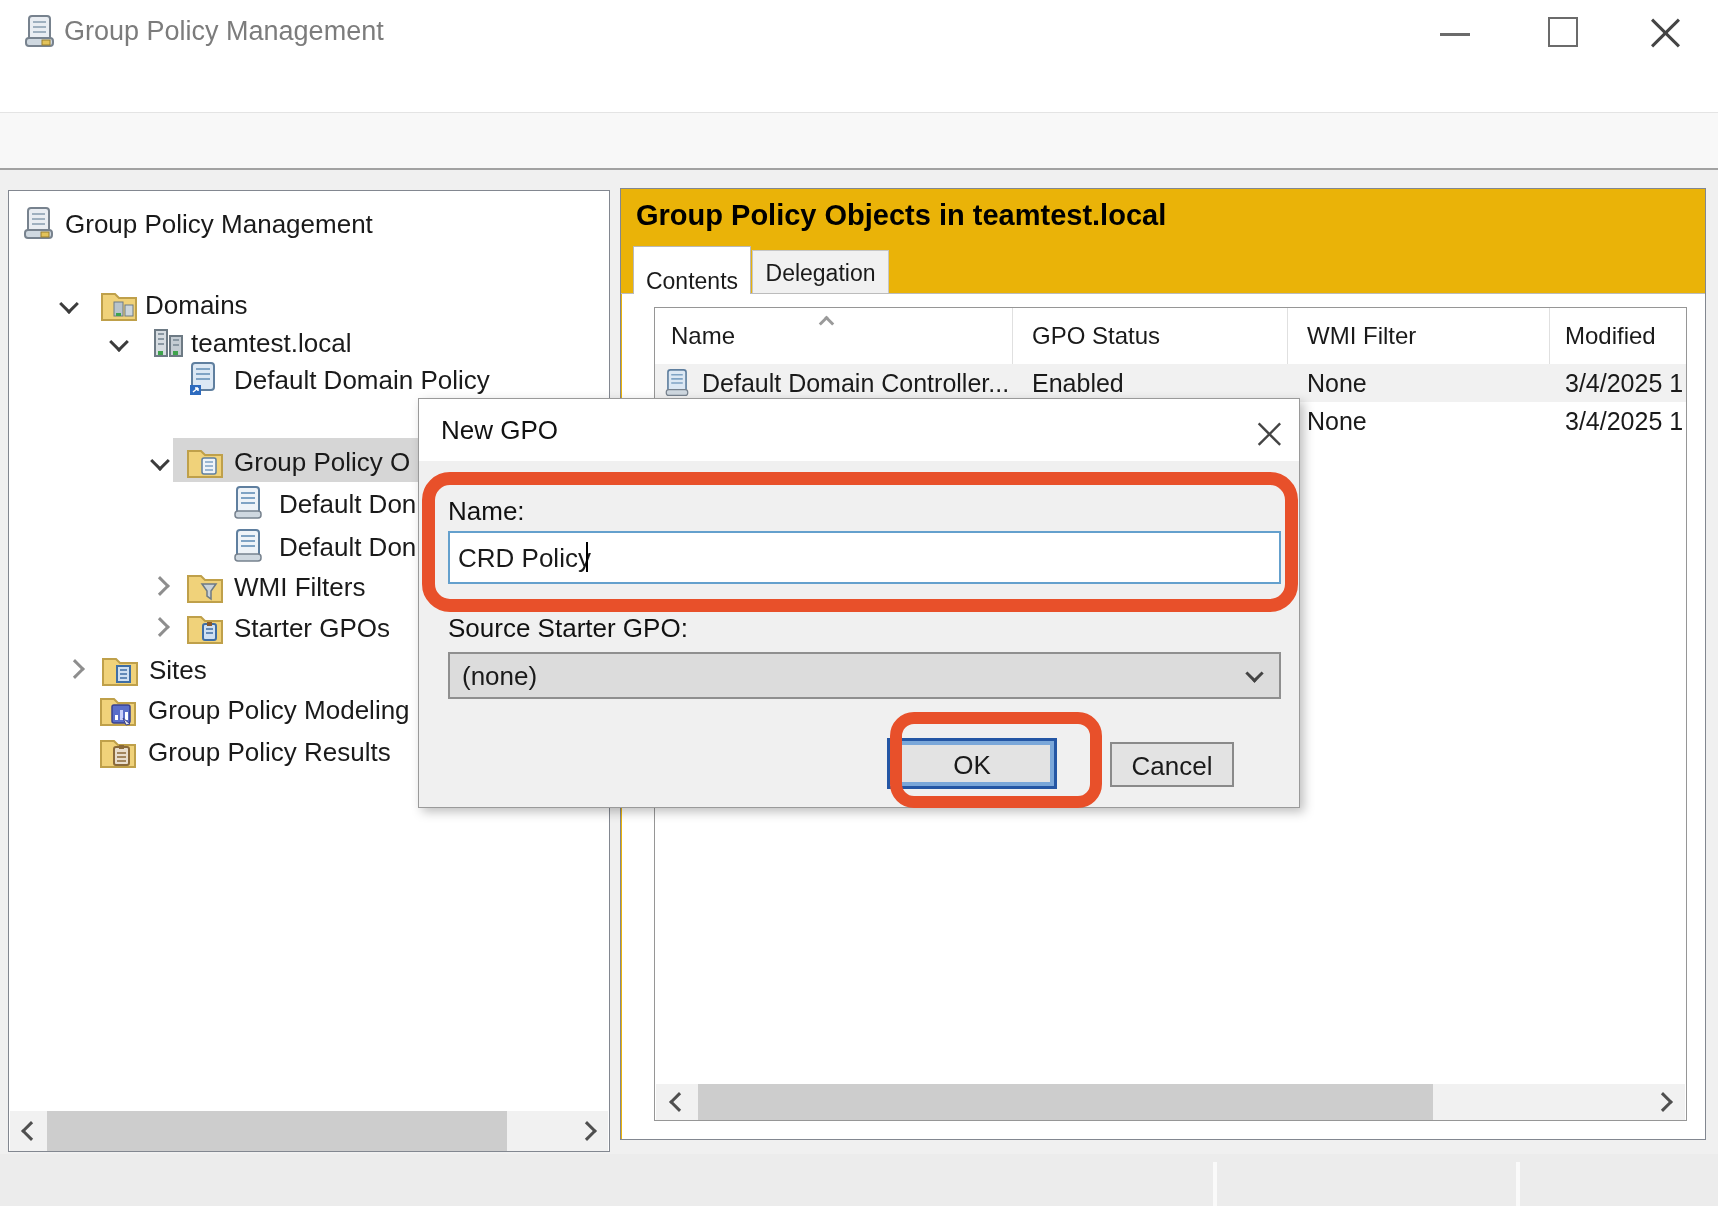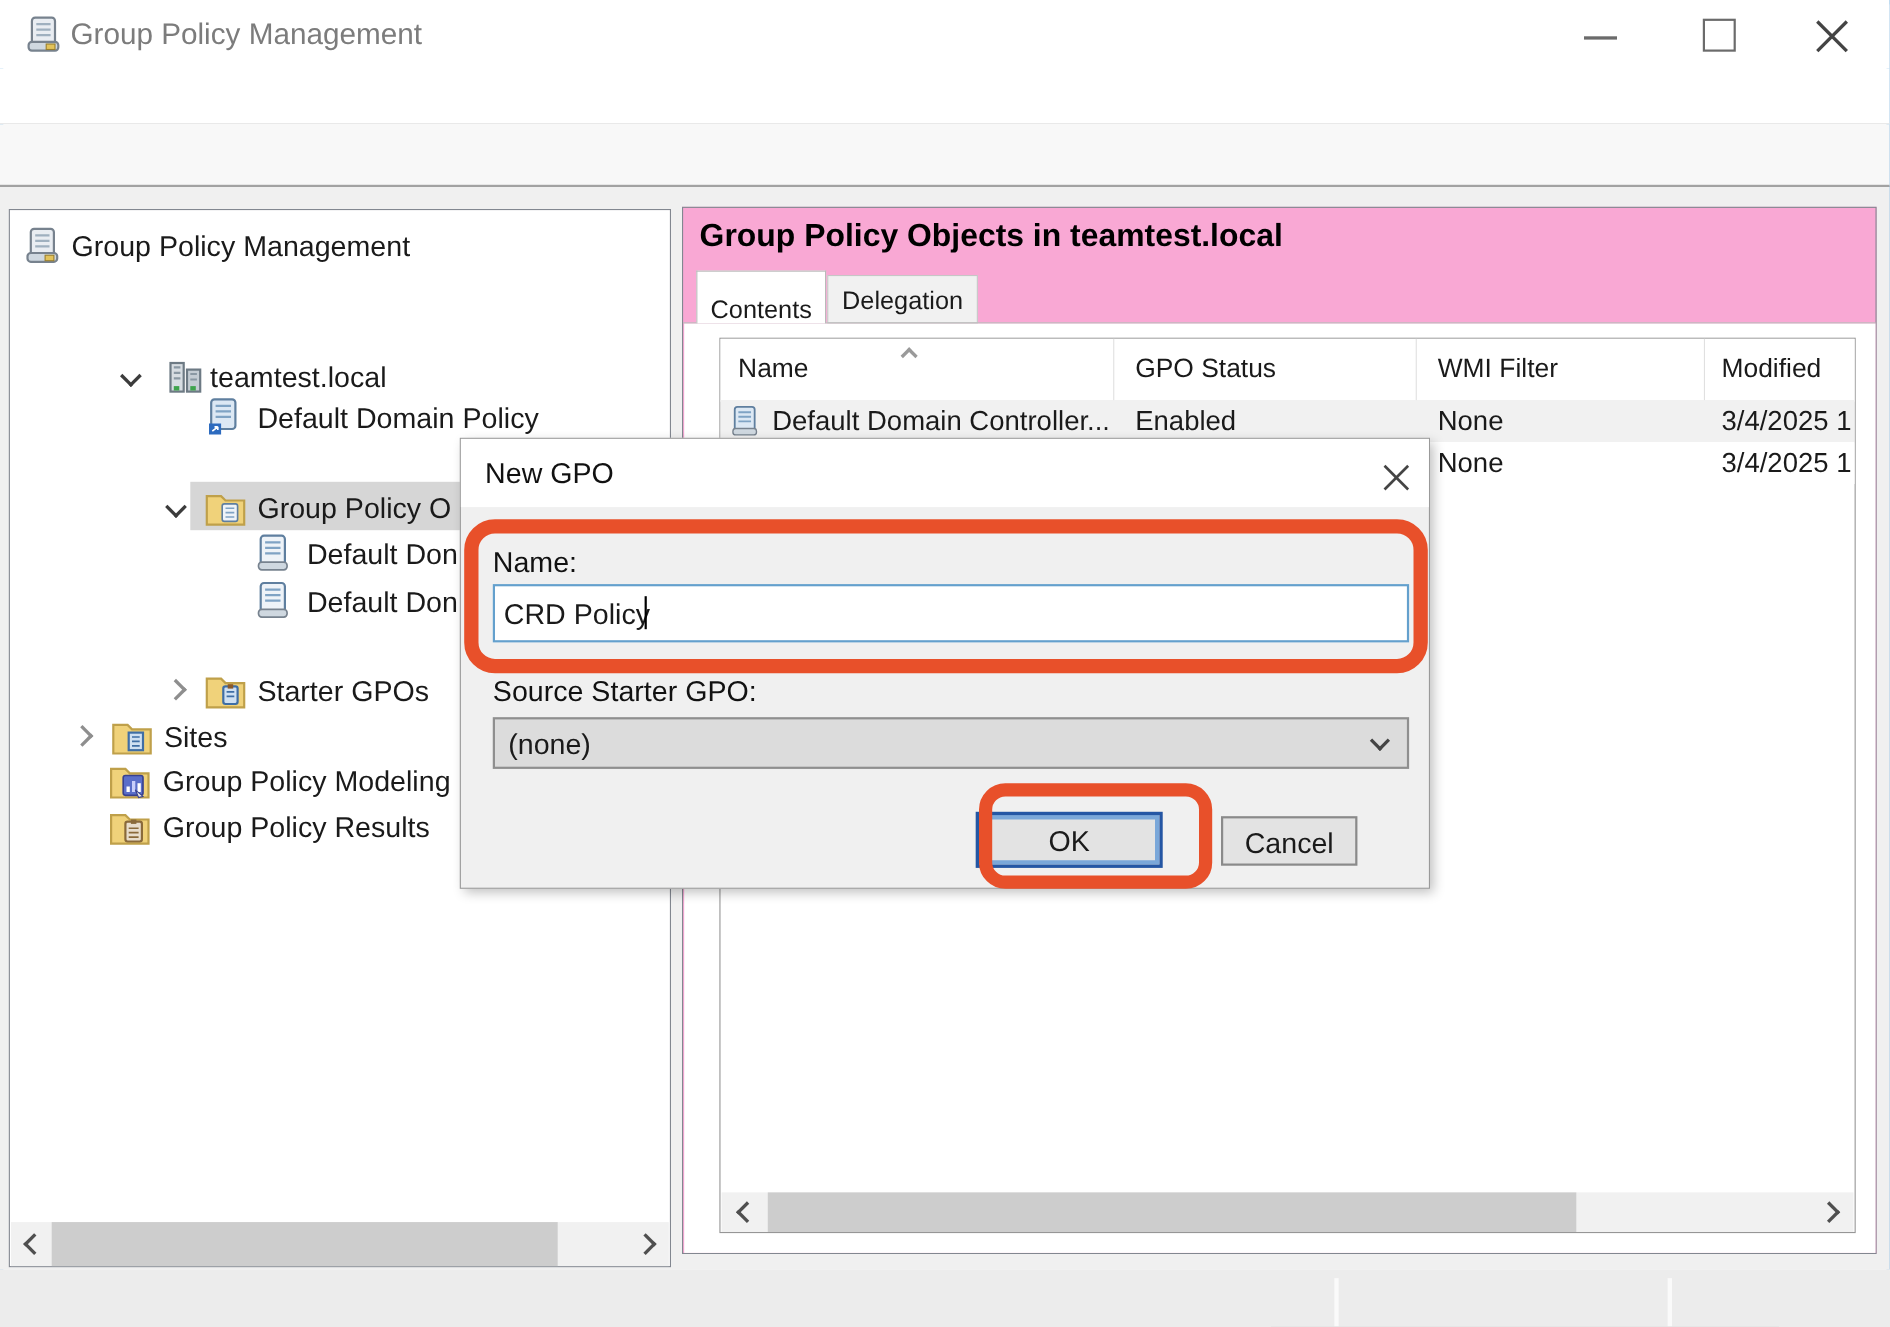--- a/index.html
+++ b/index.html
@@ -21,21 +21,21 @@
   
   .chev{display:inline-block;width:11px;height:11px;border-right:3px solid #3c3c3c;border-bottom:3px solid #3c3c3c;}
   .chev.down{transform:rotate(45deg);}
   .chev.right{transform:rotate(-45deg);border-color:#8e8e8e;}
   .chev.up-sm{width:8px;height:8px;border-color:#9a9a9a;transform:rotate(-135deg);}
   .chev.left-sb{transform:rotate(135deg);border-color:#4f4f4f;}
   .chev.right-sb{transform:rotate(-45deg);border-color:#4f4f4f;}
   .chev.dd{width:10px;height:10px;border-color:#444;transform:rotate(45deg);}
   
   #leftpane{left:8px;top:190px;width:602px;height:962px;background:#fff;border:1px solid #828790;box-sizing:border-box;}
-  #rightpane{left:620px;top:188px;width:1086px;height:952px;background:#f9a8d4;border:1px solid #828790;box-sizing:border-box;}
+  #rightpane{left:620px;top:188px;width:1086px;height:952px;background:#eab308;border:1px solid #828790;box-sizing:border-box;}
   .trow{position:absolute;left:0;height:38px;width:600px;font-size:26px;}
   .trow .tlabel{position:absolute;top:5px;white-space:nowrap;}
   .trow .texp{position:absolute;top:12px;}
   .trow .ticon{position:absolute;top:1px;width:36px;height:36px;}
   .hl{position:absolute;background:#d6d6d6;}
   
   #rp-title{left:15px;top:10px;font-size:29px;font-weight:bold;color:#000;}
   .tab{box-sizing:border-box;font-size:23px;text-align:center;}
   #tab-contents{left:12px;top:57px;width:118px;height:48px;background:#fff;border:1px solid #b9b9b9;border-bottom:none;z-index:3;padding-top:21px;}
   #tab-delegation{left:131px;top:61px;width:137px;height:44px;background:#f1f1f1;border:1px solid #c6c6c6;padding-top:9px;z-index:1;}
@@ -186,20 +186,32 @@
             <rect x="7" y="3" width="21" height="25" rx="3" fill="#e9edf2" stroke="#77828e" stroke-width="2"></rect>
             <path d="M11 9h13M11 14h13M11 19h13" stroke="#9fb0bf" stroke-width="2"></path>
             <rect x="4" y="25" width="27" height="8" rx="3" fill="#cfd8e0" stroke="#77828e" stroke-width="2"></rect>
             <rect x="20" y="27" width="8" height="5" fill="#e3c35a" stroke="#9a7f2c" stroke-width="1"></rect>
           </svg>
       </span>
       <span class="tlabel" style="left:56px;">Group Policy Management</span>
     </div>
 
 
+    <div class="trow" style="top:94px;">
+      <span class="texp chev down" style="left:53px;"></span>
+      <span class="ticon" style="left:91px;">
+        <svg width="38" height="36" viewBox="0 0 38 36">
+            <path d="M2 8 h13 l4 4 h17 v22 h-34 z" fill="#f0d27a" stroke="#bfa04a" stroke-width="2"></path>
+            <rect x="14" y="16" width="9" height="14" fill="#b9c4cc" stroke="#6d7a84"></rect>
+            <rect x="25" y="19" width="8" height="11" fill="#cdd6dc" stroke="#6d7a84"></rect>
+            <rect x="16" y="27" width="5" height="3" fill="#3fa34d"></rect>
+          </svg>
+      </span>
+      <span class="tlabel" style="left:136px;">Domains</span>
+    </div>
 
     <div class="trow" style="top:132px;">
       <span class="texp chev down" style="left:103px;"></span>
       <span class="ticon" style="left:142px;">
         <svg width="36" height="36" viewBox="0 0 36 36">
             <rect x="4" y="6" width="12" height="26" fill="#d7dde2" stroke="#6d7a84" stroke-width="2"></rect>
             <rect x="19" y="12" width="12" height="20" fill="#c4ccd3" stroke="#6d7a84" stroke-width="2"></rect>
             <path d="M7 10h6M7 15h6M7 20h6M22 16h6M22 21h6" stroke="#8a98a3" stroke-width="2"></path>
             <rect x="7" y="27" width="5" height="4" fill="#3fa34d"></rect>
             <rect x="22" y="27" width="5" height="4" fill="#3fa34d"></rect>
@@ -249,20 +261,30 @@
       <span class="ticon" style="left:222px;">
         <svg width="34" height="36" viewBox="0 0 34 36">
             <rect x="6" y="2" width="22" height="27" rx="3" fill="#eef3f8" stroke="#5f7f9f" stroke-width="2"></rect>
             <path d="M10 8h14M10 13h14M10 18h14" stroke="#7fa3c4" stroke-width="2"></path>
             <rect x="4" y="26" width="26" height="7" rx="3" fill="#cfd8e0" stroke="#77828e" stroke-width="1.5"></rect>
           </svg>
       </span>
       <span class="tlabel" style="left:270px;">Default Don</span>
     </div>
 
+    <div class="trow" style="top:376px;">
+      <span class="texp chev right" style="left:144px;"></span>
+      <span class="ticon" style="left:177px;">
+        <svg width="38" height="36" viewBox="0 0 38 36">
+            <path d="M2 8 h13 l4 4 h17 v22 h-34 z" fill="#f0d27a" stroke="#bfa04a" stroke-width="2"></path>
+            <polygon points="16,16 30,16 25,23 25,31 21,28 21,23" fill="#c9d2d9" stroke="#6d7a84" stroke-width="1.5"></polygon>
+          </svg>
+      </span>
+      <span class="tlabel" style="left:225px;">WMI Filters</span>
+    </div>
 
     <div class="trow" style="top:417px;">
       <span class="texp chev right" style="left:144px;"></span>
       <span class="ticon" style="left:177px;">
         <svg width="38" height="36" viewBox="0 0 38 36">
             <path d="M2 8 h13 l4 4 h17 v22 h-34 z" fill="#f0d27a" stroke="#bfa04a" stroke-width="2"></path>
             <rect x="17" y="15" width="13" height="16" rx="2" fill="#cfe0f2" stroke="#3f6ea5" stroke-width="2"></rect>
             <rect x="21" y="13" width="5" height="4" fill="#8a5a2a"></rect>
             <path d="M20 20h7M20 24h7" stroke="#3f6ea5" stroke-width="1.5"></path>
           </svg>

